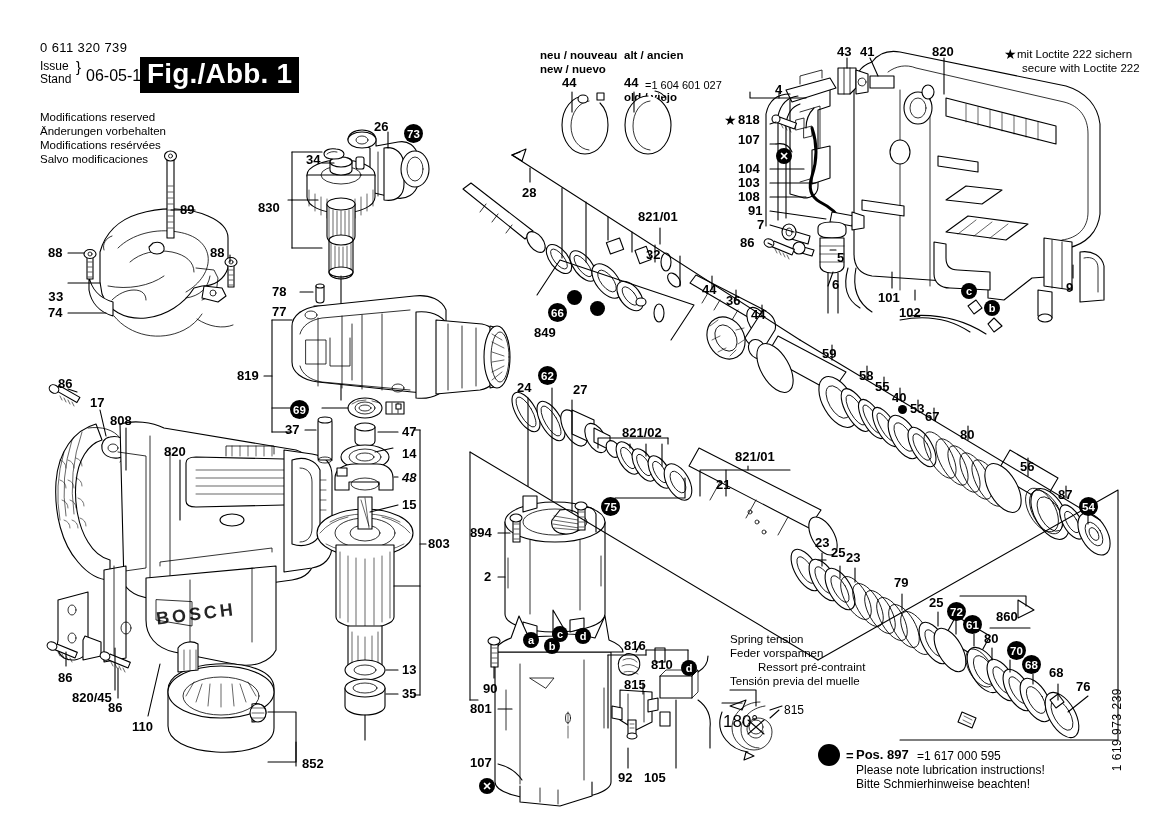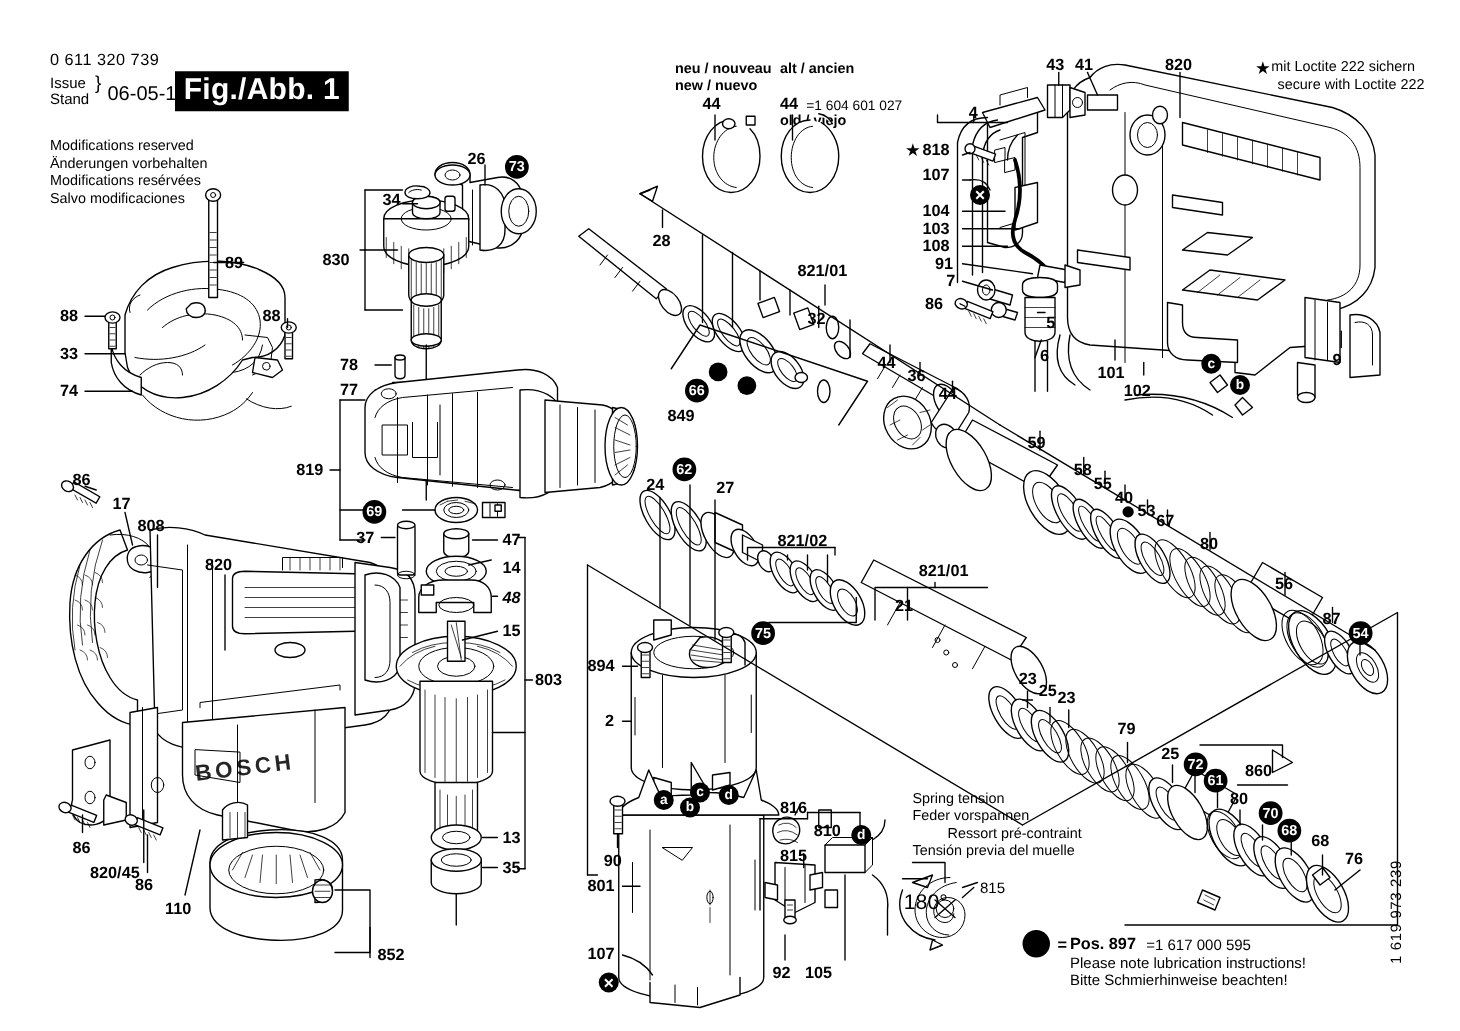--- a/index.html
+++ b/index.html
@@ -4,21 +4,21 @@
 <title>Bosch Parts Diagram</title>
 <style>
   html,body{margin:0;padding:0;background:#fff;}
   body{width:1168px;height:825px;font-family:"Liberation Sans",sans-serif;color:#000;overflow:hidden;}
   #page{position:relative;width:1168px;height:825px;background:#fff;}
   .lbl{position:absolute;font-family:"Liberation Sans",sans-serif;font-weight:bold;font-size:13px;line-height:1.05;white-space:nowrap;color:#000;}
   .lbl.sm{font-size:11px;font-weight:normal;}
   .txt{position:absolute;font-family:"Liberation Sans",sans-serif;font-size:11.5px;line-height:1.22;white-space:pre;color:#000;}
   .txt.b{font-weight:bold;}
   .hdr-code{position:absolute;font-size:13px;letter-spacing:.4px;font-family:"Liberation Sans",sans-serif;}
-  .figbox{position:absolute;background:#000;color:#fff;font-weight:bold;font-size:24px;padding:1px 7px 3px 7px;letter-spacing:.2px;font-family:"Liberation Sans",sans-serif;}
+  .figbox{position:absolute;background:#000;color:#fff;font-weight:bold;font-size:28px;padding:1px 7px 3px 7px;letter-spacing:.2px;font-family:"Liberation Sans",sans-serif;}
   .disc{position:absolute;width:19px;height:19px;border-radius:50%;background:#000;color:#fff;font-size:11.5px;font-weight:bold;display:flex;align-items:center;justify-content:center;font-family:"Liberation Sans",sans-serif;}
   .disc.blank{width:15px;height:15px;}
   .disc.big{width:22px;height:22px;font-size:13px;}
   .ltr{position:absolute;width:16px;height:16px;border-radius:50%;background:#000;color:#fff;font-size:11px;font-weight:bold;display:flex;align-items:center;justify-content:center;font-family:"Liberation Sans",sans-serif;}
   .star{position:absolute;font-size:14px;line-height:1;}
   .vert{position:absolute;writing-mode:vertical-rl;transform:rotate(180deg);font-size:12px;letter-spacing:.5px;font-family:"Liberation Sans",sans-serif;}
   svg{position:absolute;left:0;top:0;}
   .ln{stroke:#000;fill:none;}
   .part{fill:#fff;stroke:#000;stroke-width:1.1;stroke-linejoin:round;}
   .thin{fill:none;stroke:#000;stroke-width:.8;}
@@ -755,21 +755,21 @@
       </g>
 
       <line class="ln" x1="770" y1="718" x2="779" y2="710"></line>
 
     </g>
   </svg>
 
   <div class="lbl" style="left:48px;top:246px;">88</div>
   <div class="lbl" style="left:180px;top:203px;">89</div>
   <div class="lbl" style="left:210px;top:246px;">88</div>
-  <div class="lbl" style="left:48px;top:276px;">33</div>
+  <div class="lbl" style="left:48px;top:291px;font-family:Liberation Mono, monospace;">33</div>
   <div class="lbl" style="left:48px;top:306px;">74</div>
   <div class="lbl" style="left:58px;top:377px;">86</div>
   <div class="lbl" style="left:90px;top:396px;">17</div>
   <div class="lbl" style="left:110px;top:414px;">808</div>
   <div class="lbl" style="left:164px;top:445px;">820</div>
   <div class="lbl" style="left:58px;top:671px;">86</div>
   <div class="lbl" style="left:72px;top:691px;">820/45</div>
   <div class="lbl" style="left:108px;top:701px;">86</div>
   <div class="lbl" style="left:132px;top:720px;">110</div>
   <div class="lbl" style="left:302px;top:757px;">852</div>

